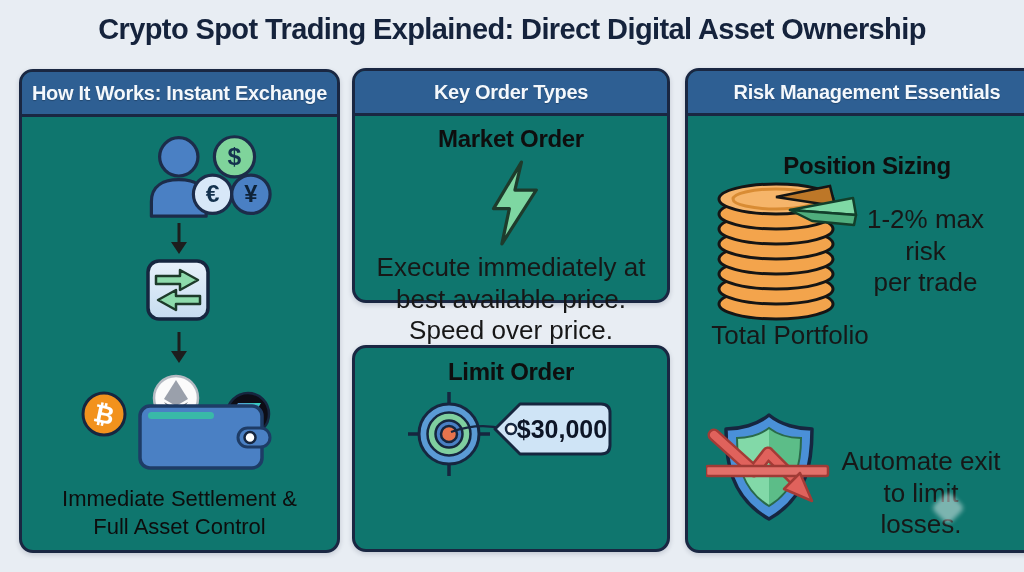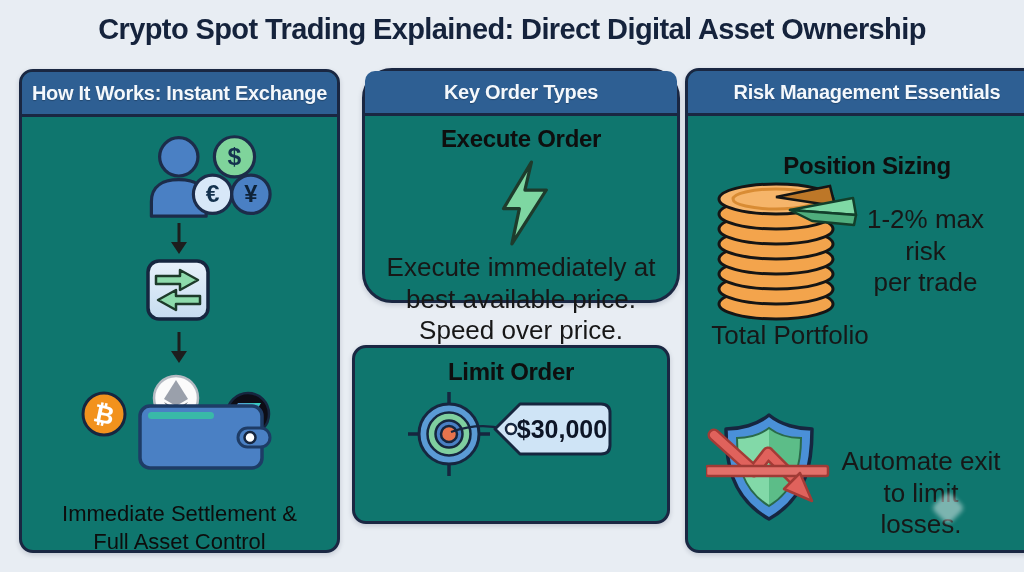--- a/index.html
+++ b/index.html
@@ -17,22 +17,22 @@
     border-radius:14px; box-sizing:border-box; box-shadow:0 2px 5px rgba(20,35,60,0.18);
   }
   .panel-header {
     height:42px; background:#2e5f93; border-radius:10px 10px 0 0;
     border-bottom:3px solid #1a2742;
     color:#f4f8fc; font-weight:bold; font-size:20px; letter-spacing:-0.3px;
     display:flex; align-items:center; justify-content:center;
     text-shadow:0 1px 1px rgba(0,0,0,0.25);
   }
   #panel-how    { left:19px;  top:69px;  width:321px; height:484px; }
-  #card-market  { left:362px; top:68px;  width:318px; height:235px;border-radius:30px; }
-  #card-limit   { left:352px; top:345px; width:318px; height:179px; }
+  #card-market  { left:352px; top:68px;  width:318px; height:235px; }
+  #card-limit   { left:352px; top:345px; width:318px; height:207px; }
   #panel-risk   { left:685px; top:68px;  width:364px; height:485px; }
 
   .abs { position:absolute; }
   .sub-title {
     position:absolute; left:0; width:100%; text-align:center;
     font-size:24px; font-weight:bold; color:#0e0e0e; letter-spacing:-0.3px;
   }
   .body-text {
     position:absolute; text-align:center; white-space:pre-line;
     font-size:26px; color:#171717; line-height:1.22;
@@ -122,28 +122,28 @@
       <polygon points="84,34 96,41 108,34 96,50" fill="#6f7680"></polygon>
     </g>
     <g>
       <rect x="60" y="38" width="122" height="62" rx="10" fill="#4a80c4" stroke="#1e3c66" stroke-width="3.5"></rect>
       <rect x="68" y="44" width="66" height="7" rx="3.5" fill="#39b9a8"></rect>
       <rect x="158" y="60" width="32" height="19" rx="9.5" fill="#4a80c4" stroke="#1e3c66" stroke-width="3"></rect>
       <circle cx="170" cy="69.5" r="5.5" fill="#ffffff" stroke="#16263f" stroke-width="2.5"></circle>
     </g>
   </svg>
 
-  <div class="caption" style="top:428px;">Immediate Settlement &amp;
+  <div class="caption" style="top:413px;">Immediate Settlement &amp;
 Full Asset Control</div>
 </div>
 
 <div class="panel" id="card-market">
   <div class="panel-header">Key Order Types</div>
 
-  <div class="sub-title" style="top:54px;">Execute Order</div>
+  <div class="sub-title" style="top:54px;">Market Order</div>
 
   <svg class="abs" style="left:133px; top:88px;" width="52" height="88" viewBox="0 0 56 92">
     <polygon points="36,2 6,52 23,52 15,90 52,32 29,32" fill="#7ed7a2" stroke="#1e3b2c" stroke-width="3.5" stroke-linejoin="round"></polygon>
   </svg>
 
   <div class="body-text" style="left:0; top:181px; width:100%;">Execute immediately at
 best available price.
 Speed over price.</div>
 </div>
 

